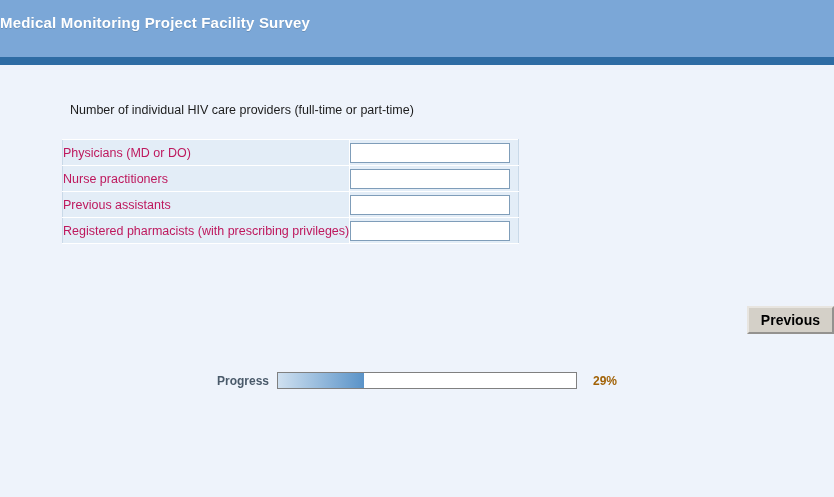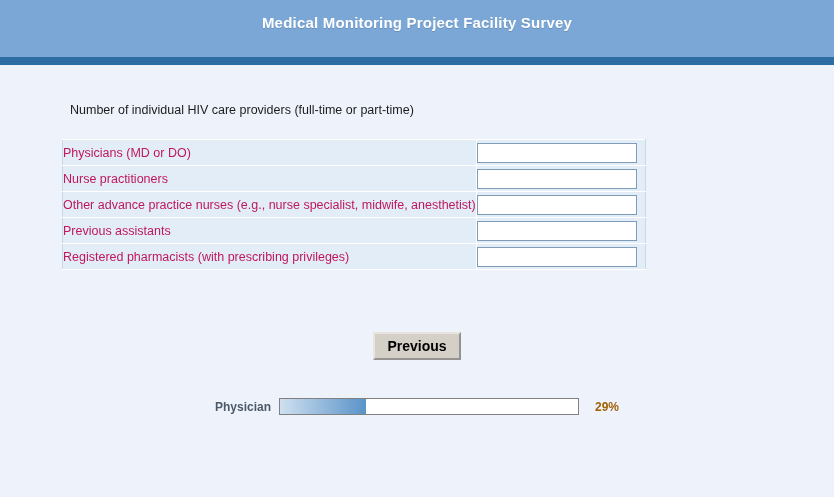--- a/index.html
+++ b/index.html
@@ -18,21 +18,20 @@
     width: 834px;
     height: 497px;
     background: #dde8f5;
   }
   
   .header-bar {
     height: 57px;
     background: #7ba7d7;
     display: flex;
     align-items: center;
-    justify-content: center;
     box-sizing: border-box;
   }
   .header-title {
     color: #ffffff;
     font-size: 15px;
     font-weight: bold;
     letter-spacing: 0.2px;
     text-shadow: 0 1px 0 rgba(0,0,0,0.15);
     margin-top: -12px;
   }
@@ -86,21 +85,21 @@
     font-family: "Liberation Sans", sans-serif;
     font-size: 12px;
     border: 1px solid #7f9db9;
     background: #ffffff;
     padding: 1px 2px;
     box-sizing: content-box;
   }
   
   .buttons {
     display: flex;
-    justify-content: center;
+    justify-content: flex-end;
     gap: 32px;
     margin-top: 62px;
   }
   .btn {
     font-family: "Liberation Sans", sans-serif;
     font-size: 14px;
     font-weight: bold;
     color: #000000;
     background: #d4d0c8;
     border: 2px outset #e8e5e0;
@@ -167,46 +166,40 @@
             <input type="text" placeholder="" style="">
           </td>
         </tr>
         <tr>
           <td class="lbl">Nurse practitioners</td>
           <td class="fld">
             <input type="text" placeholder="" style="">
           </td>
         </tr>
         <tr>
-          <td class="lbl">Other advance practice nurses (e.g., nurse specialist, midwife, anesthetist)</td>
-          <td class="fld">
-            <input type="text" placeholder="" style="">
-          </td>
-        </tr>
-        <tr>
           <td class="lbl">Previous assistants</td>
           <td class="fld">
             <input type="text" placeholder="" style="">
           </td>
         </tr>
         <tr>
           <td class="lbl">Registered pharmacists (with prescribing privileges)</td>
           <td class="fld">
             <input type="text" placeholder="" style="">
           </td>
         </tr>
       </tbody>
     </table>
 
     <div class="buttons">
       <button class="btn">Previous</button>
     </div>
 
     <div class="progress-row">
-      <span class="progress-label">Physician</span>
+      <span class="progress-label">Progress</span>
       <div class="progress-track">
         <div class="progress-fill" style="width: 29%;"></div>
       </div>
       <span class="progress-pct">29%</span>
     </div>
 
   </div>
 
   <div class="footer"></div>
 </div>

